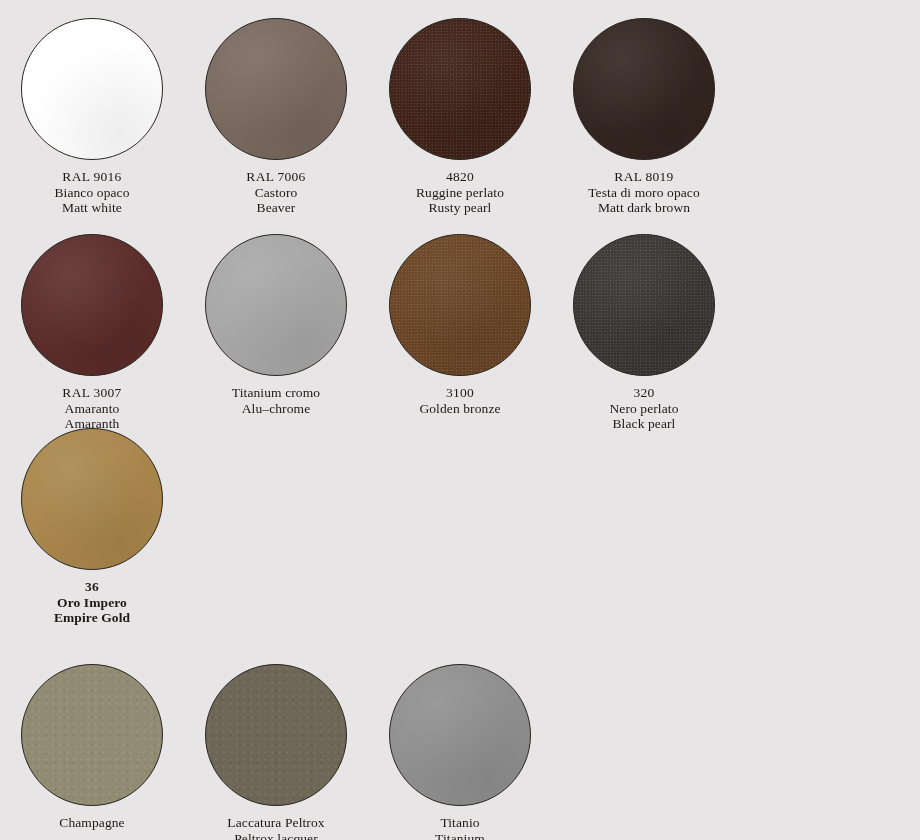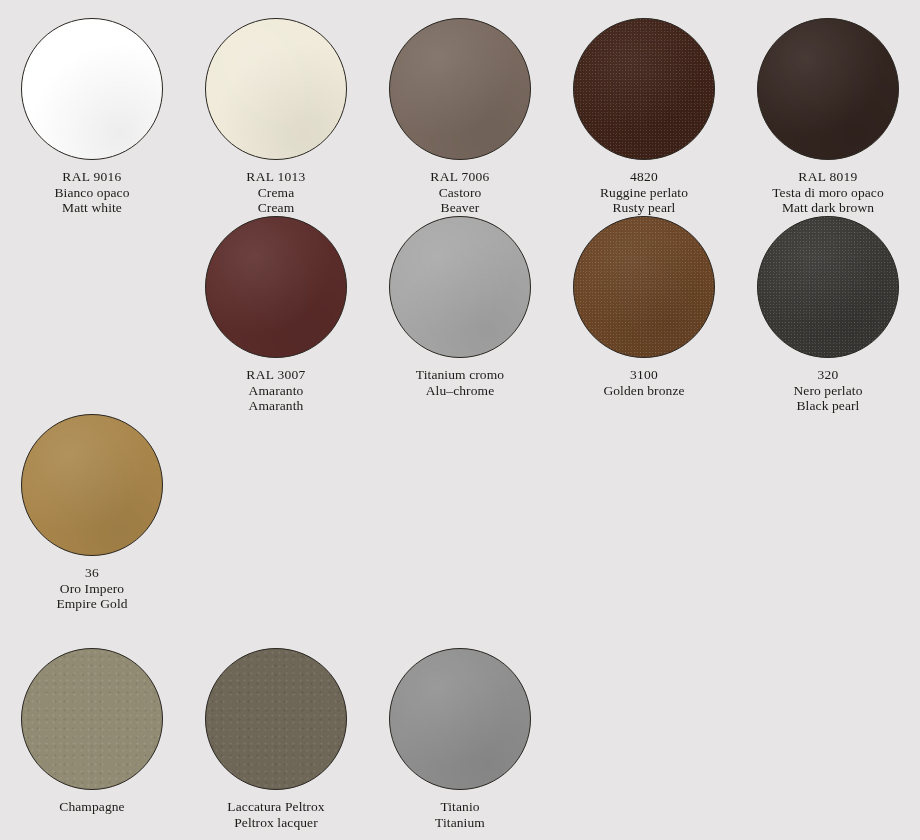--- a/index.html
+++ b/index.html
@@ -147,30 +147,20 @@
             <div class="swatch gloss" style="background-color: rgb(255, 255, 255);"></div>
           </div>
           <div class="labels">
             <span class="label-line code">RAL 9016</span>
             <span class="label-line">Bianco opaco</span>
             <span class="label-line">Matt white</span>
           </div>
         </div>
         <div class="cell">
           <div class="swatch-wrap">
-            <div class="swatch gloss" style="background-color: rgb(240, 235, 218);"></div>
-          </div>
-          <div class="labels">
-            <span class="label-line code">RAL 1013</span>
-            <span class="label-line">Crema</span>
-            <span class="label-line">Cream</span>
-          </div>
-        </div>
-        <div class="cell">
-          <div class="swatch-wrap">
             <div class="swatch gloss" style="background-color: rgb(121, 105, 95);"></div>
           </div>
           <div class="labels">
             <span class="label-line code">RAL 7006</span>
             <span class="label-line">Castoro</span>
             <span class="label-line">Beaver</span>
           </div>
         </div>
         <div class="cell">
           <div class="swatch-wrap">
@@ -186,21 +176,21 @@
           <div class="swatch-wrap">
             <div class="swatch gloss" style="background-color: rgb(51, 37, 32);"></div>
           </div>
           <div class="labels">
             <span class="label-line code">RAL 8019</span>
             <span class="label-line">Testa di moro opaco</span>
             <span class="label-line">Matt dark brown</span>
           </div>
         </div>
       </div>
-      <div class="row" style="position: absolute; left: 0px; top: 216px; height: 200px; justify-content: flex-end;">
+      <div class="row" style="position: absolute; left: 0px; top: 234px; height: 200px;">
         <div class="cell">
           <div class="swatch-wrap">
             <div class="swatch gloss" style="background-color: rgb(91, 44, 42);"></div>
           </div>
           <div class="labels">
             <span class="label-line code">RAL 3007</span>
             <span class="label-line">Amaranto</span>
             <span class="label-line">Amaranth</span>
           </div>
         </div>
@@ -226,21 +216,21 @@
           <div class="swatch-wrap">
             <div class="swatch pearl" style="background-color: rgb(58, 56, 53);"></div>
           </div>
           <div class="labels">
             <span class="label-line code">320</span>
             <span class="label-line">Nero perlato</span>
             <span class="label-line">Black pearl</span>
           </div>
         </div>
       </div>
-      <div class="row" style="position: absolute; left: 0px; top: 414px; height: 240px;">
+      <div class="row" style="position: absolute; left: 0px; top: 428px; height: 240px; font-weight: bold;">
         <div class="cell">
           <div class="swatch-wrap">
             <div class="swatch gloss" style="background-color: rgb(169, 134, 75);"></div>
           </div>
           <div class="labels">
             <span class="label-line code">36</span>
             <span class="label-line">Oro Impero</span>
             <span class="label-line">Empire Gold</span>
           </div>
         </div>
@@ -256,21 +246,21 @@
           </div>
           <div class="labels"></div>
         </div>
         <div class="cell empty">
           <div class="swatch-wrap">
             <div class="swatch"></div>
           </div>
           <div class="labels"></div>
         </div>
       </div>
-      <div class="row" style="position: absolute; left: 0px; top: 648px; height: 172px;">
+      <div class="row" style="position: absolute; left: 0px; top: 664px; height: 172px;">
         <div class="cell">
           <div class="swatch-wrap">
             <div class="swatch mottle" style="background-color: rgb(146, 139, 116);"></div>
           </div>
           <div class="labels">
             <span class="label-line">Champagne</span>
           </div>
         </div>
         <div class="cell">
           <div class="swatch-wrap">

